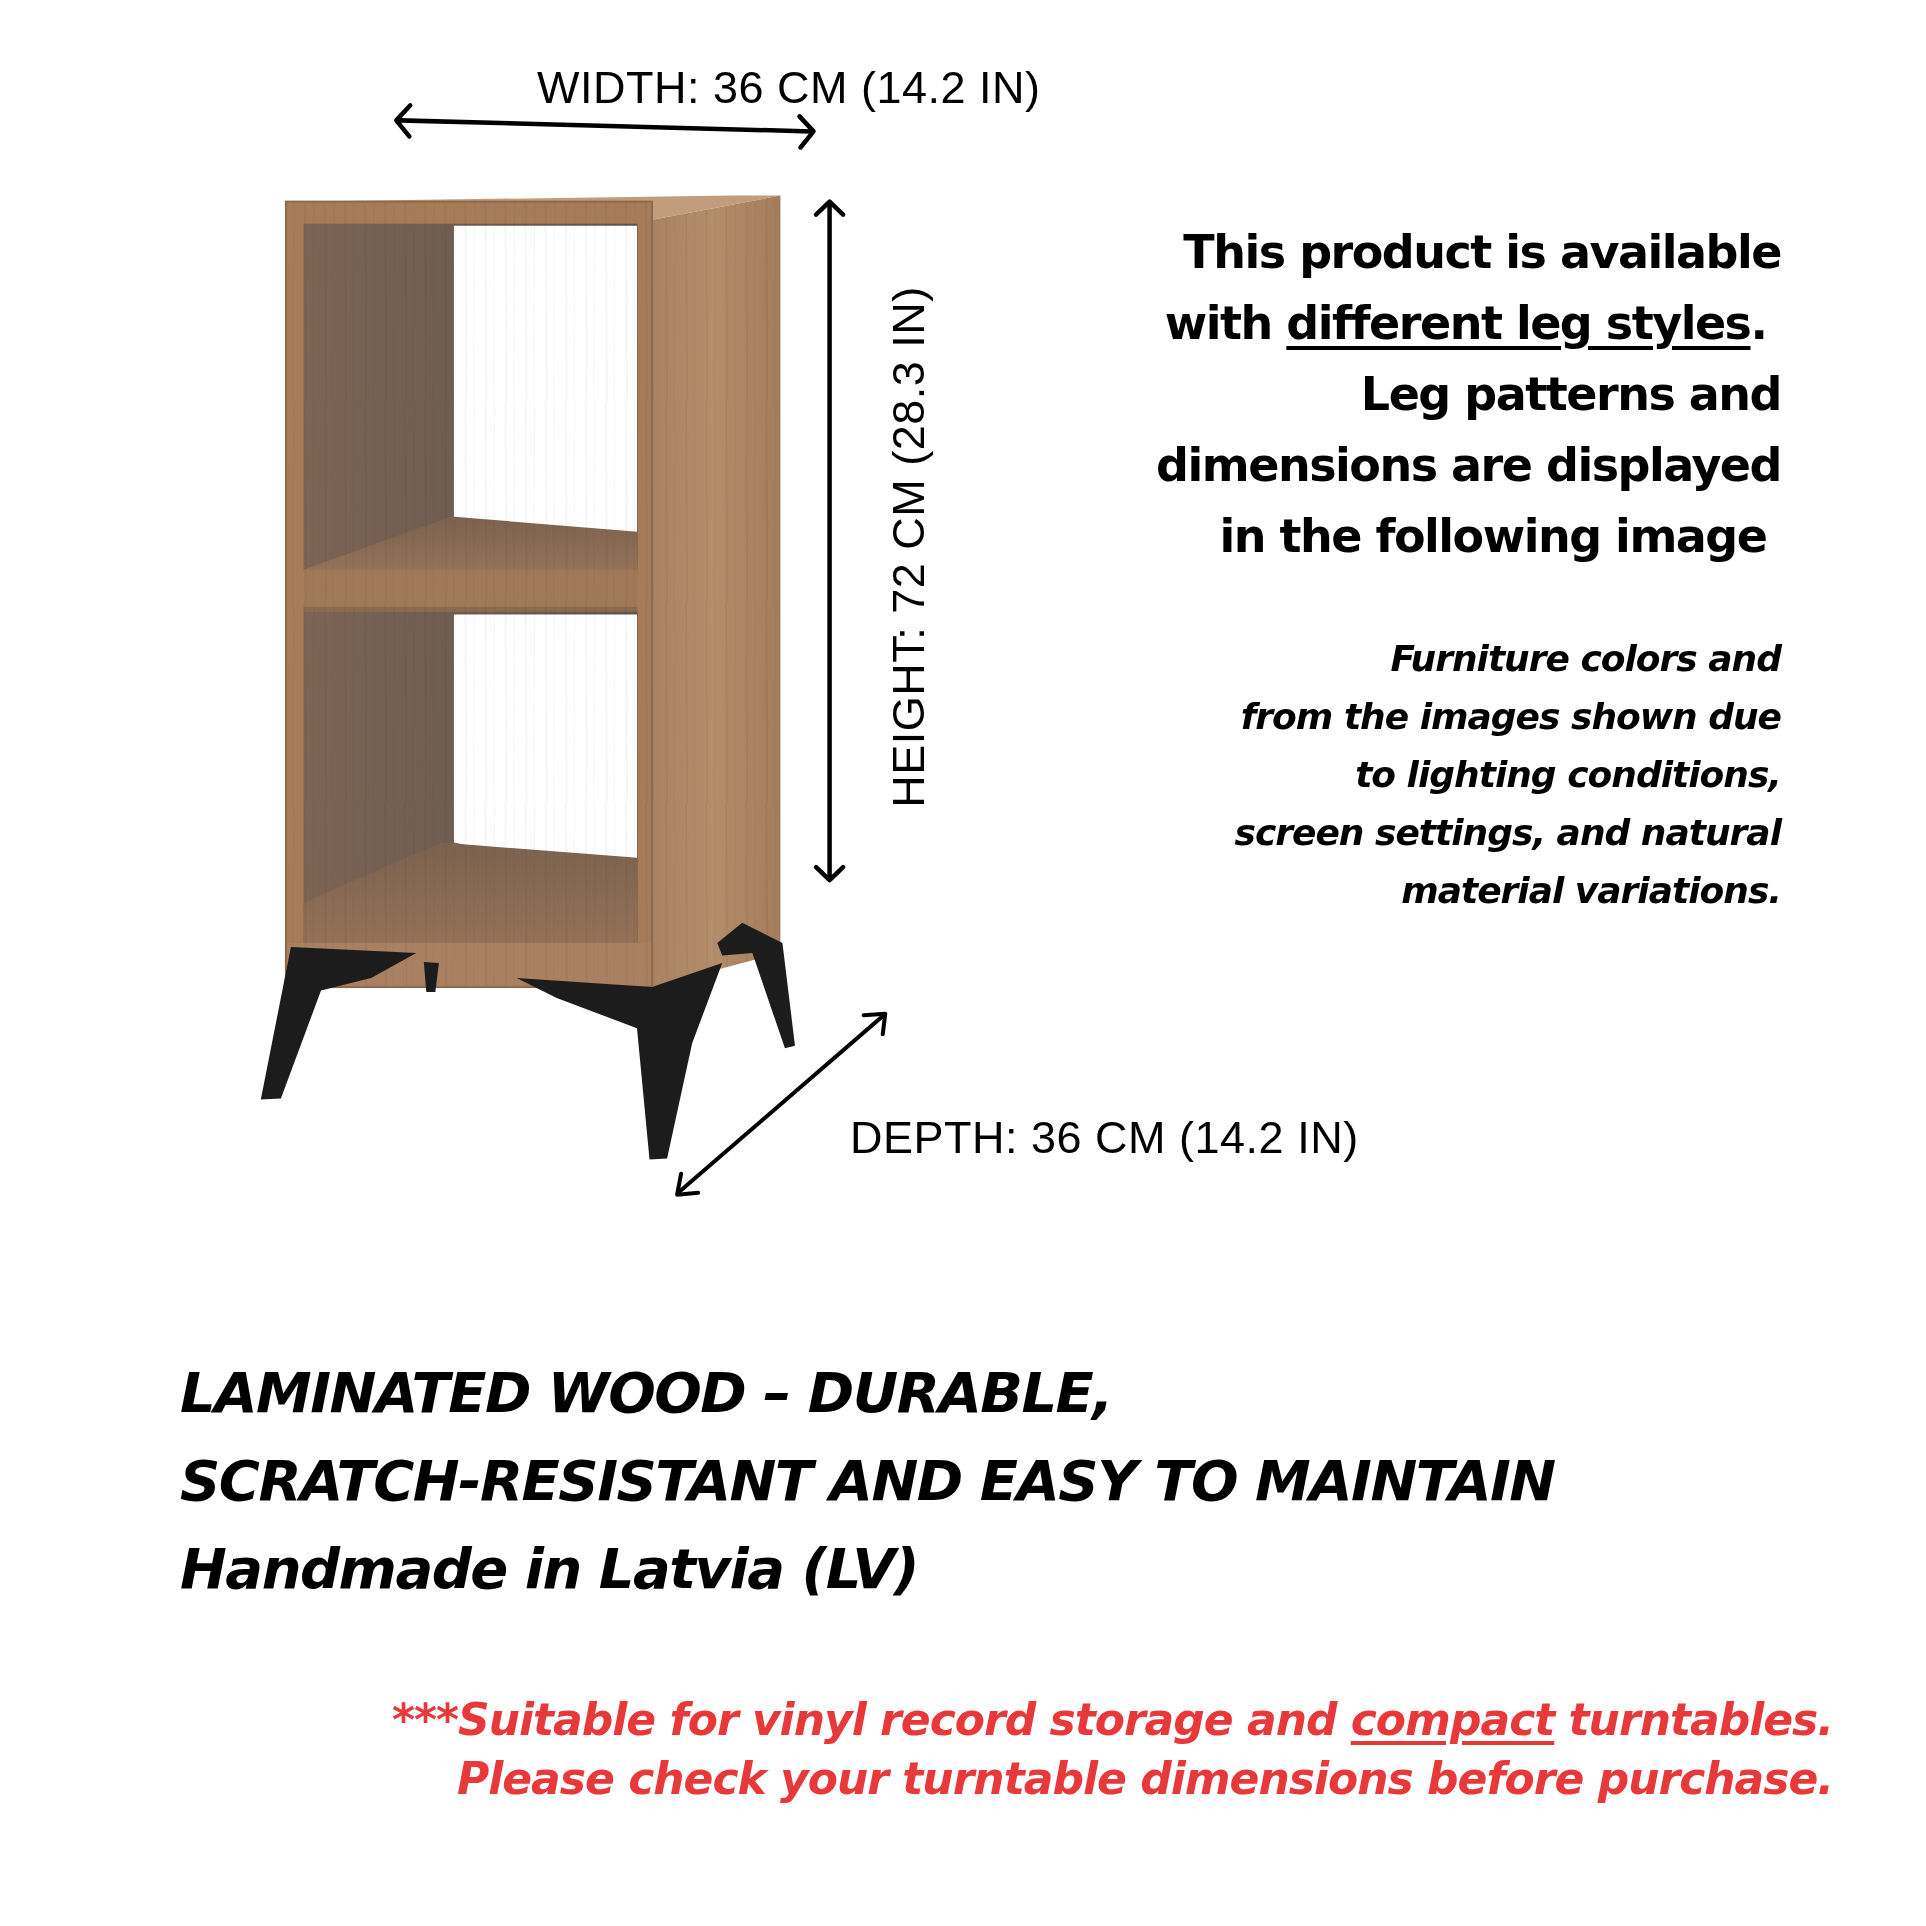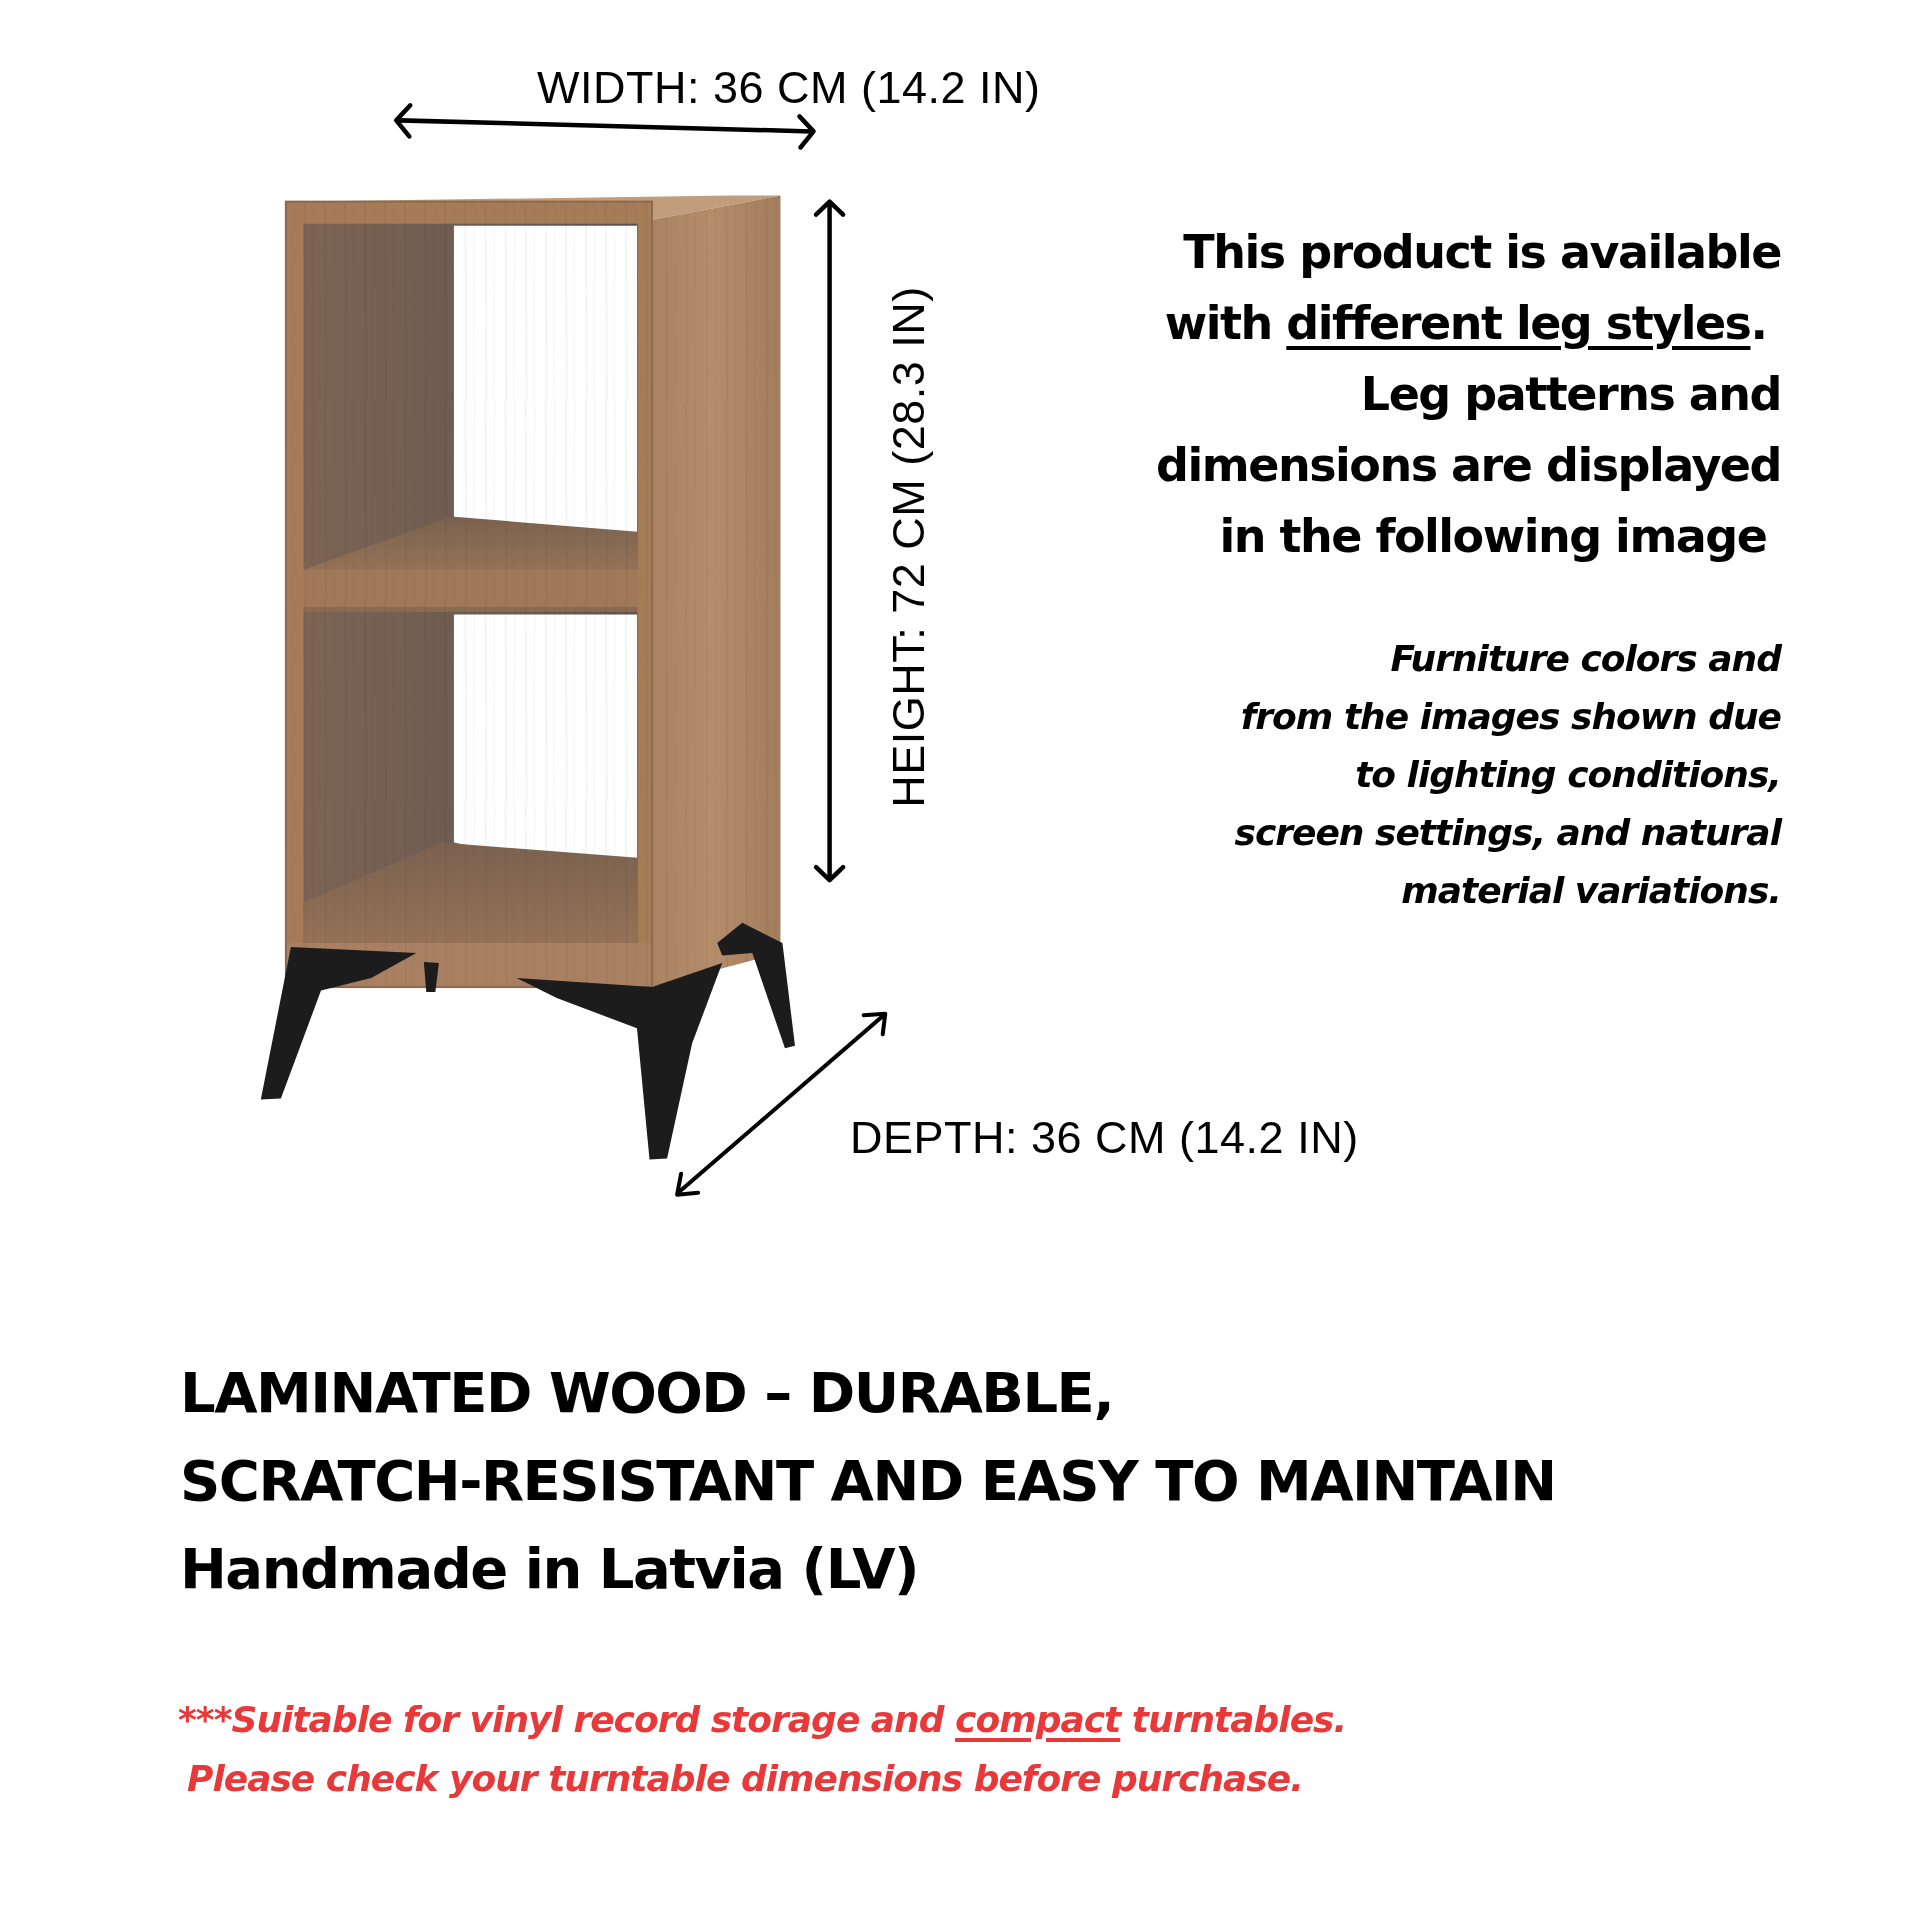--- a/index.html
+++ b/index.html
@@ -73,33 +73,34 @@
   .headline-block {
     left: 180px;
     top: 1349px;
     width: 1655px;
     font-family: "DejaVu Sans", "Liberation Sans", sans-serif;
     font-weight: 700;
     font-size: 56px;
     line-height: 88px;
     letter-spacing: -1.5px;
   }
-  .headline-block .line { display: block; white-space: nowrap; }
+  .headline-block .line { display: block; white-space: nowrap; font-style: italic; }
 
   .note-block {
     left: 178px;
     top: 1690px;
     width: 1655px;
     font-family: "DejaVu Sans", "Liberation Sans", sans-serif;
     font-weight: 700;
     font-style: italic;
-    font-size: 36px;
+    font-size: 44px;
     line-height: 59px;
     letter-spacing: -1px;
     color: #e8393a;
+    text-align: right;
   }
   .note-block .line { display: block; white-space: nowrap; }
   .note-block .line-2 { padding-left: 9px; }
   .note-block .u {
     text-decoration: underline;
     text-decoration-thickness: 3.5px;
     text-underline-offset: 6px;
   }
 
   

